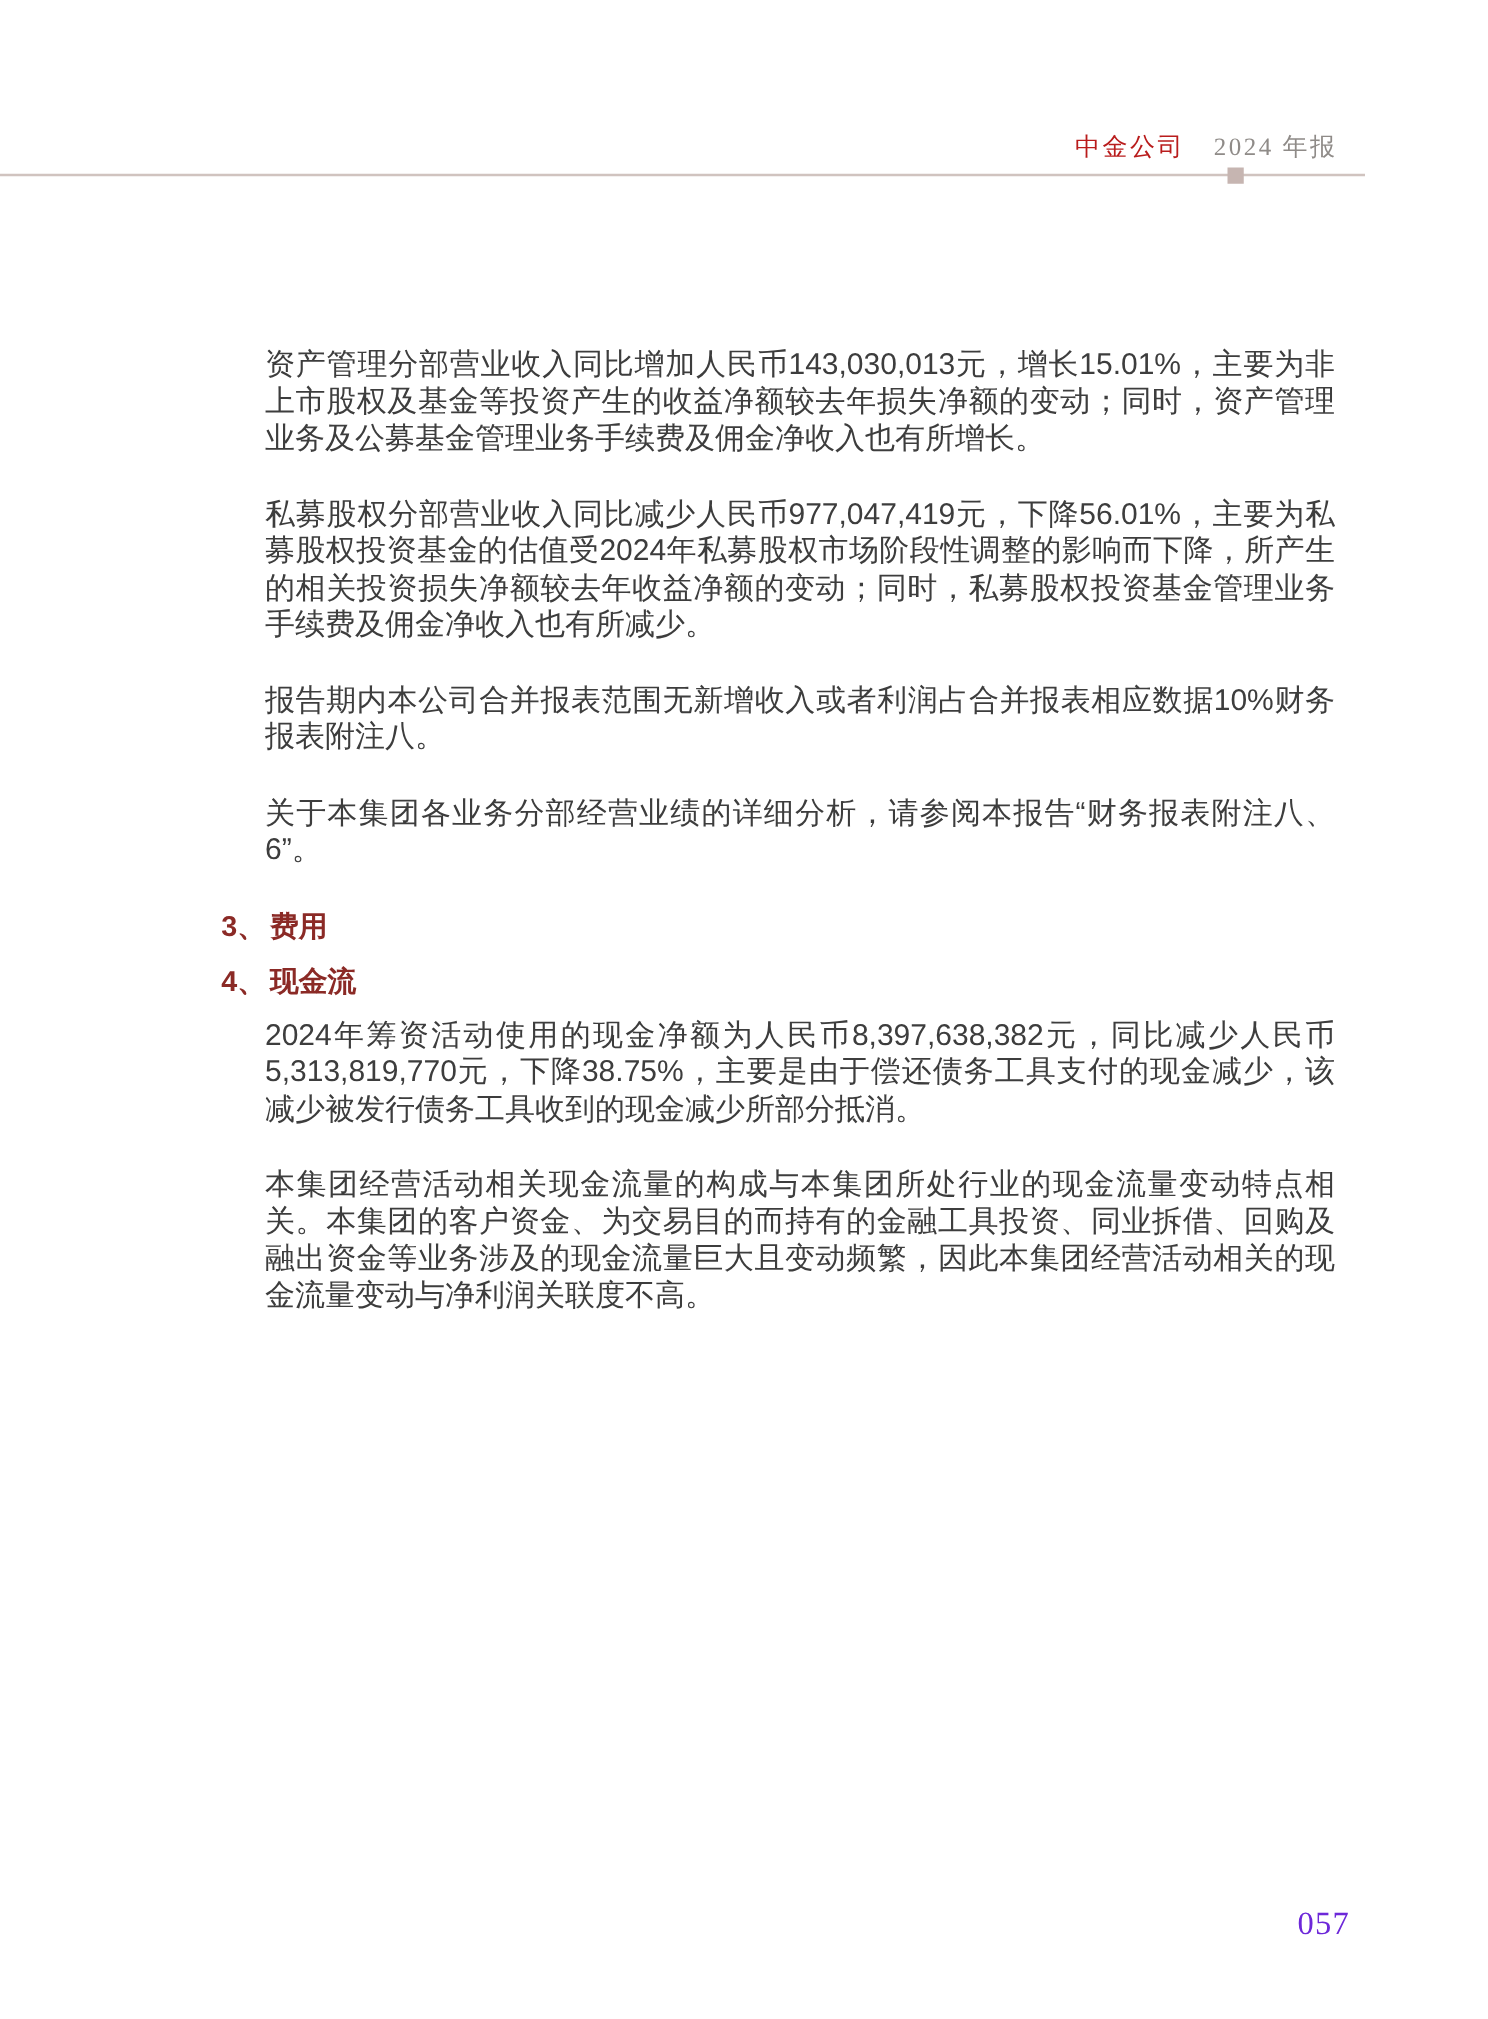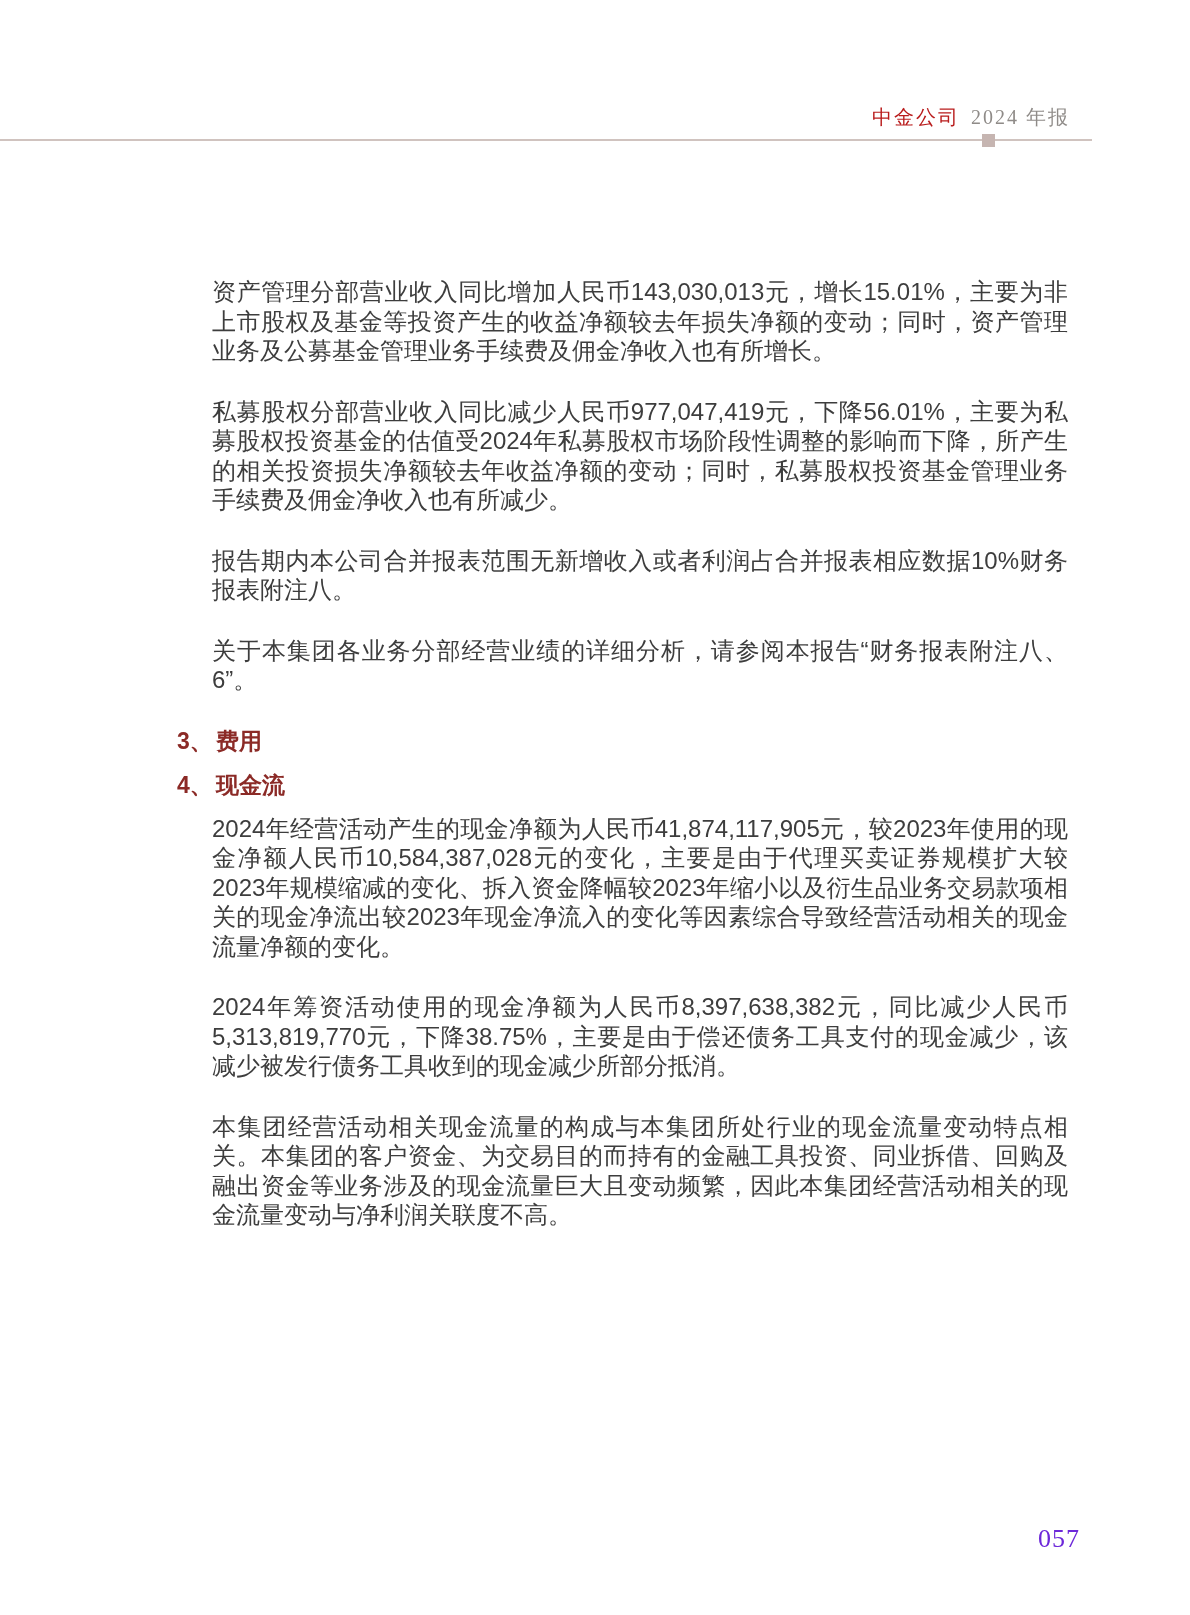--- a/index.html
+++ b/index.html
@@ -16,21 +16,21 @@
   .header-text {
     position: absolute;
     top: 104px;
     right: 120px;
     font-family: "Liberation Serif", "DejaVu Serif", serif;
     font-size: 20px;
     letter-spacing: 2px;
     white-space: nowrap;
   }
   .header-text .company { color: #b91c1c; }
-  .header-text .year    { color: #8f8b88; margin-left: 4px; }
+  .header-text .year    { color: #8f8b88; margin-left: 16px; }
   .header-rule {
     position: absolute;
     top: 139px;
     left: 0;
     width: 1092px;
     height: 2px;
     background: #d0c3bf;
   }
   .header-rule-marker {
     position: absolute;
@@ -99,21 +99,20 @@
 
     <div class="section-heading">
       <span class="num">3、</span>
       <span class="title">费用</span>
     </div>
 
     <div class="section-heading">
       <span class="num">4、</span>
       <span class="title">现金流</span>
     </div>
-    <p>2024年经营活动产生的现金净额为人民币41,874,117,905元，较2023年使用的现金净额人民币10,584,387,028元的变化，主要是由于代理买卖证券规模扩大较2023年规模缩减的变化、拆入资金降幅较2023年缩小以及衍生品业务交易款项相关的现金净流出较2023年现金净流入的变化等因素综合导致经营活动相关的现金流量净额的变化。</p>
     <p>2024年筹资活动使用的现金净额为人民币8,397,638,382元，同比减少人民币5,313,819,770元，下降38.75%，主要是由于偿还债务工具支付的现金减少，该减少被发行债务工具收到的现金减少所部分抵消。</p>
     <p>本集团经营活动相关现金流量的构成与本集团所处行业的现金流量变动特点相关。本集团的客户资金、为交易目的而持有的金融工具投资、同业拆借、回购及融出资金等业务涉及的现金流量巨大且变动频繁，因此本集团经营活动相关的现金流量变动与净利润关联度不高。</p>
 
   </main>
 
   <div class="page-number">057</div>
 
 </div>
 
 </body></html>

